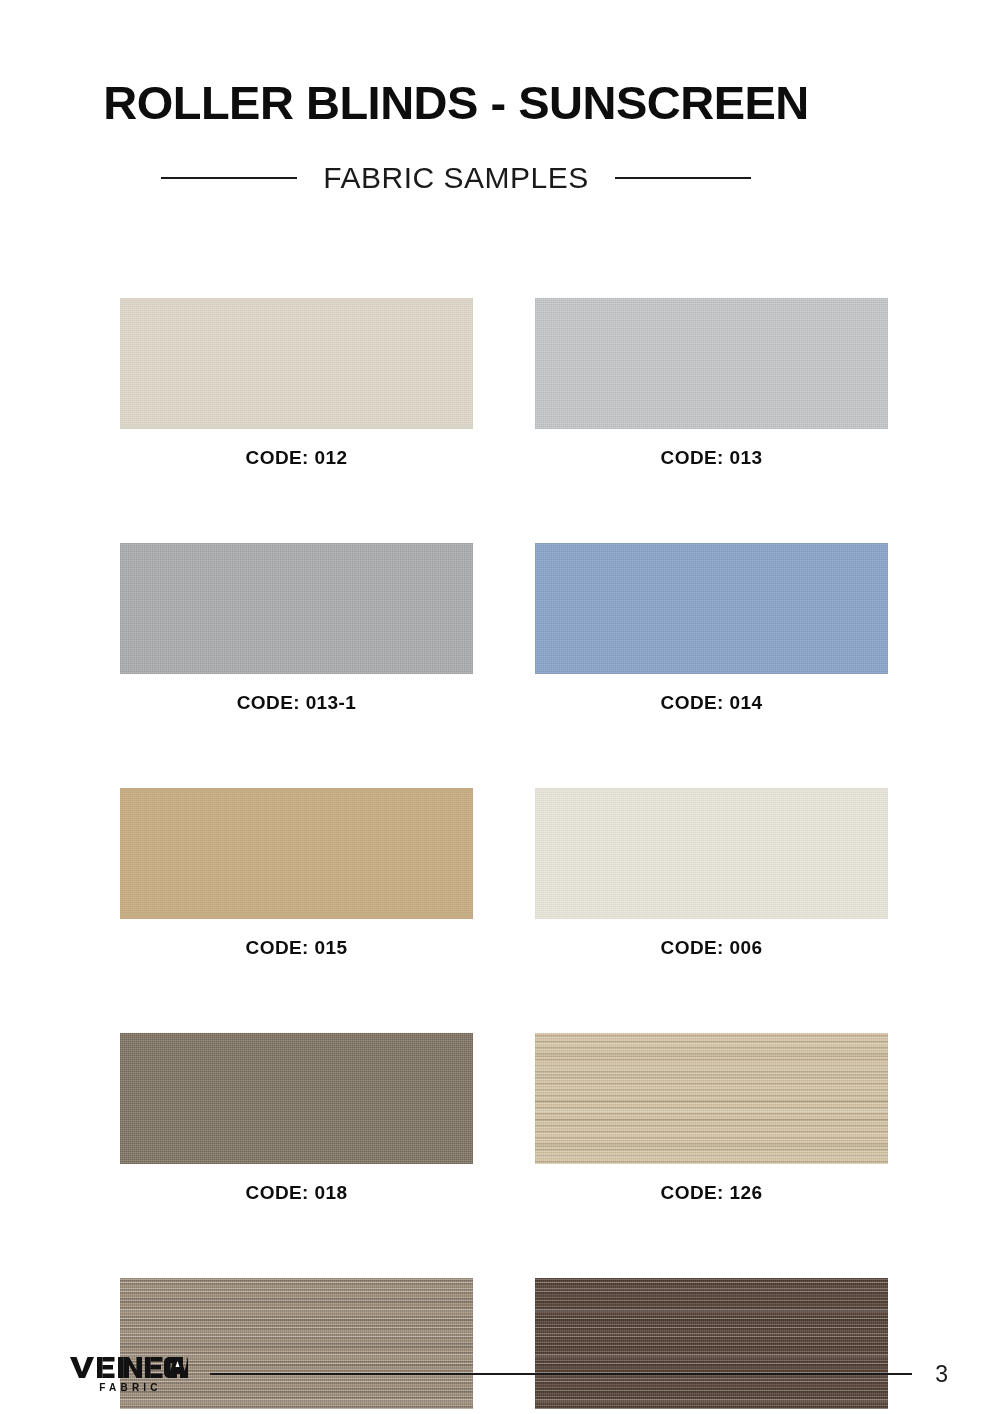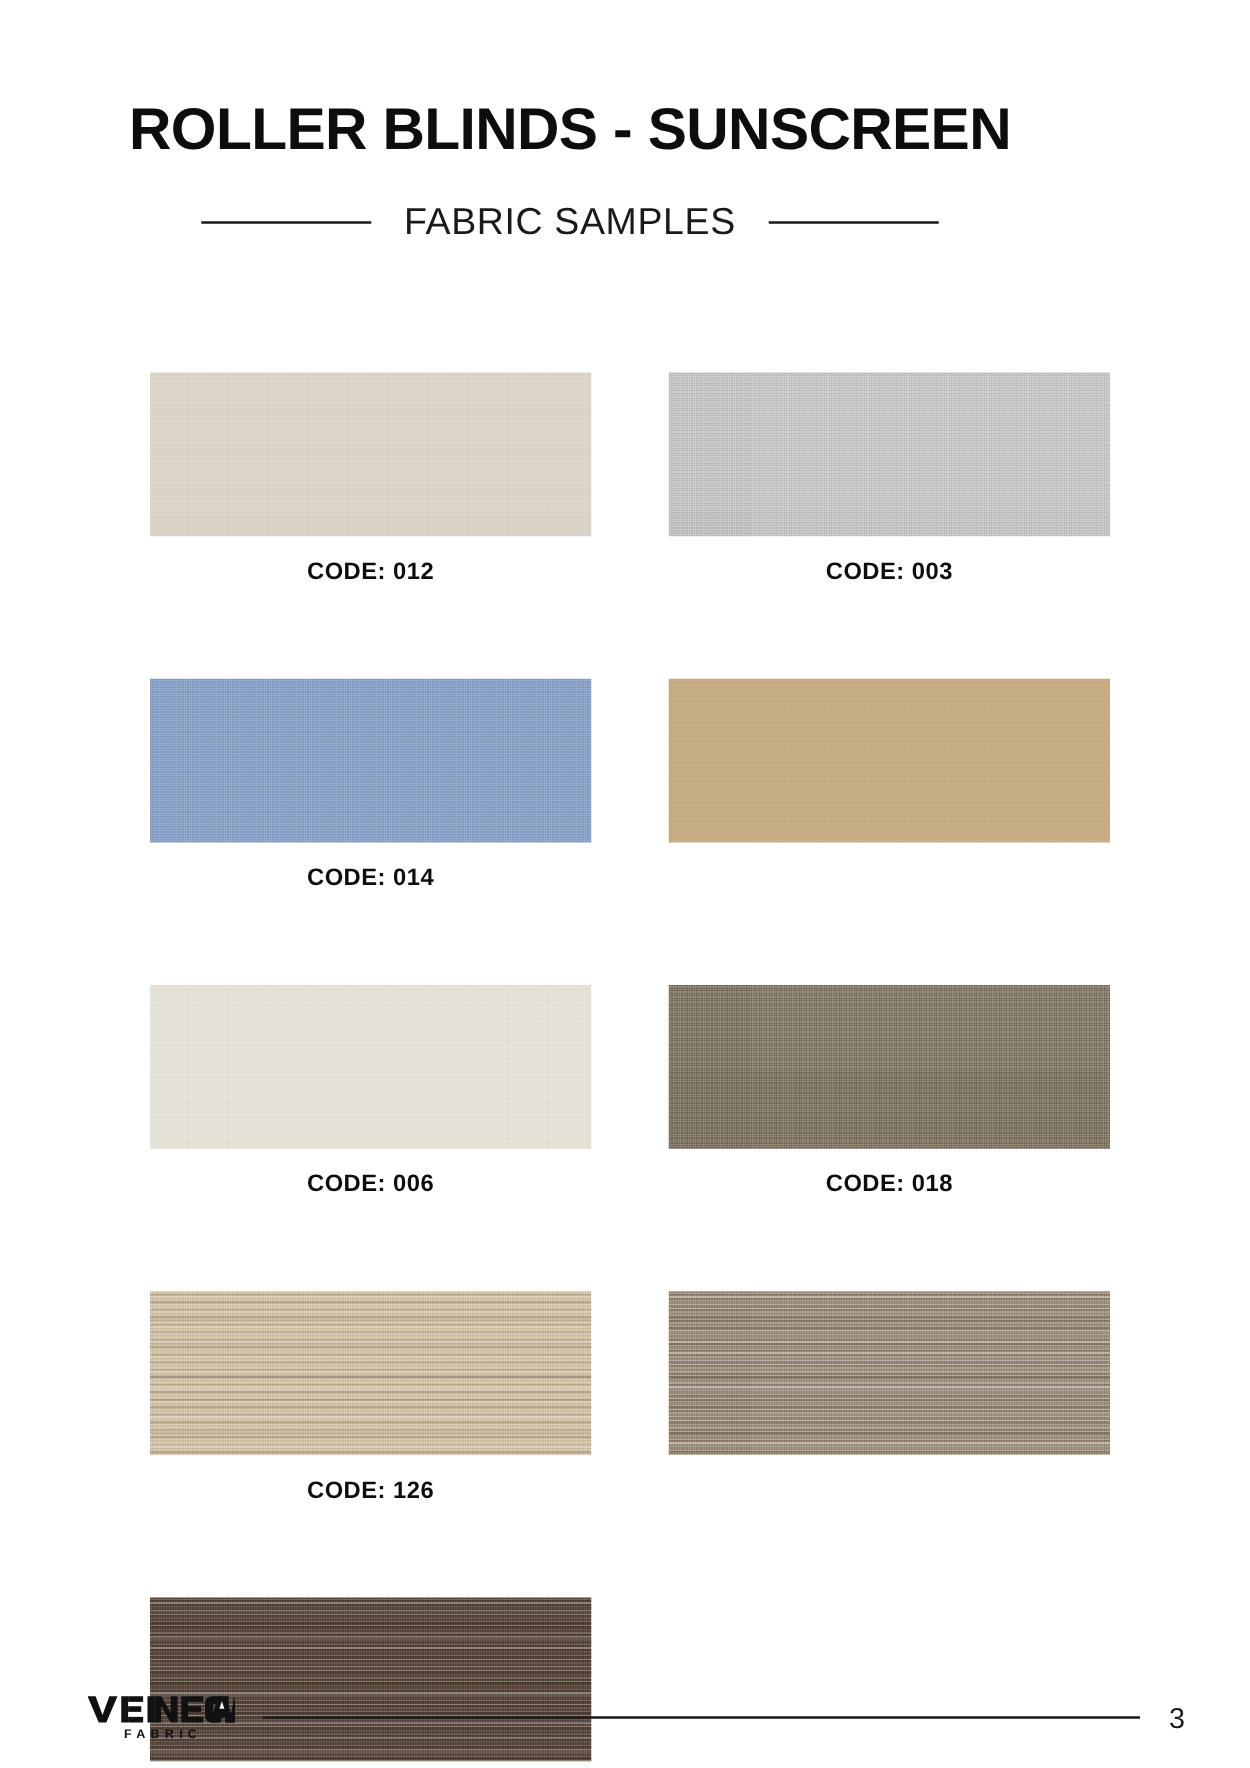--- a/index.html
+++ b/index.html
@@ -206,32 +206,39 @@
     <div class="cell">
       <div class="swatch tex-soft" style="background-color: rgb(222, 216, 203);">
         <div class="weave"></div>
       </div>
       <div class="code-label">CODE: 012</div>
     </div>
     <div class="cell">
       <div class="swatch tex-mesh" style="background-color: rgb(203, 204, 206);">
         <div class="weave"></div>
       </div>
-      <div class="code-label">CODE: 003</div>
+      <div class="code-label">CODE: 013</div>
+    </div>
+    <div class="cell">
+      <div class="swatch tex-mesh" style="background-color: rgb(175, 177, 178);">
+        <div class="weave"></div>
+      </div>
+      <div class="code-label">CODE: 013-1</div>
     </div>
     <div class="cell">
       <div class="swatch tex-mesh" style="background-color: rgb(143, 169, 209);">
         <div class="weave"></div>
       </div>
       <div class="code-label">CODE: 014</div>
     </div>
     <div class="cell">
       <div class="swatch tex-soft" style="background-color: rgb(201, 174, 133);">
         <div class="weave"></div>
       </div>
+      <div class="code-label">CODE: 015</div>
     </div>
     <div class="cell">
       <div class="swatch tex-soft" style="background-color: rgb(232, 229, 218);">
         <div class="weave"></div>
       </div>
       <div class="code-label">CODE: 006</div>
     </div>
     <div class="cell">
       <div class="swatch tex-coarse" style="background-color: rgb(138, 127, 109);">
         <div class="weave"></div>

